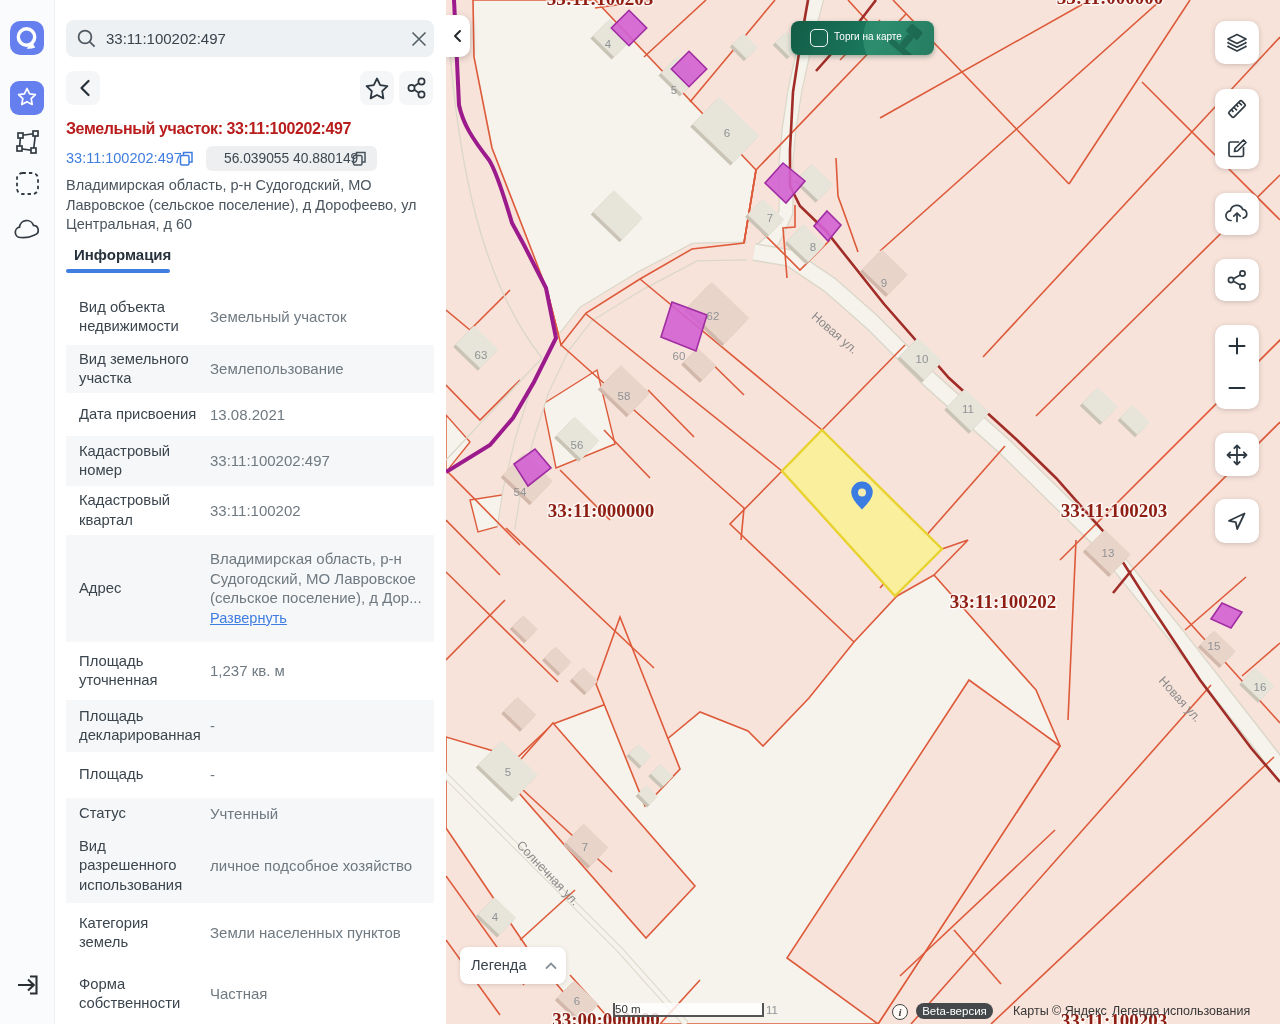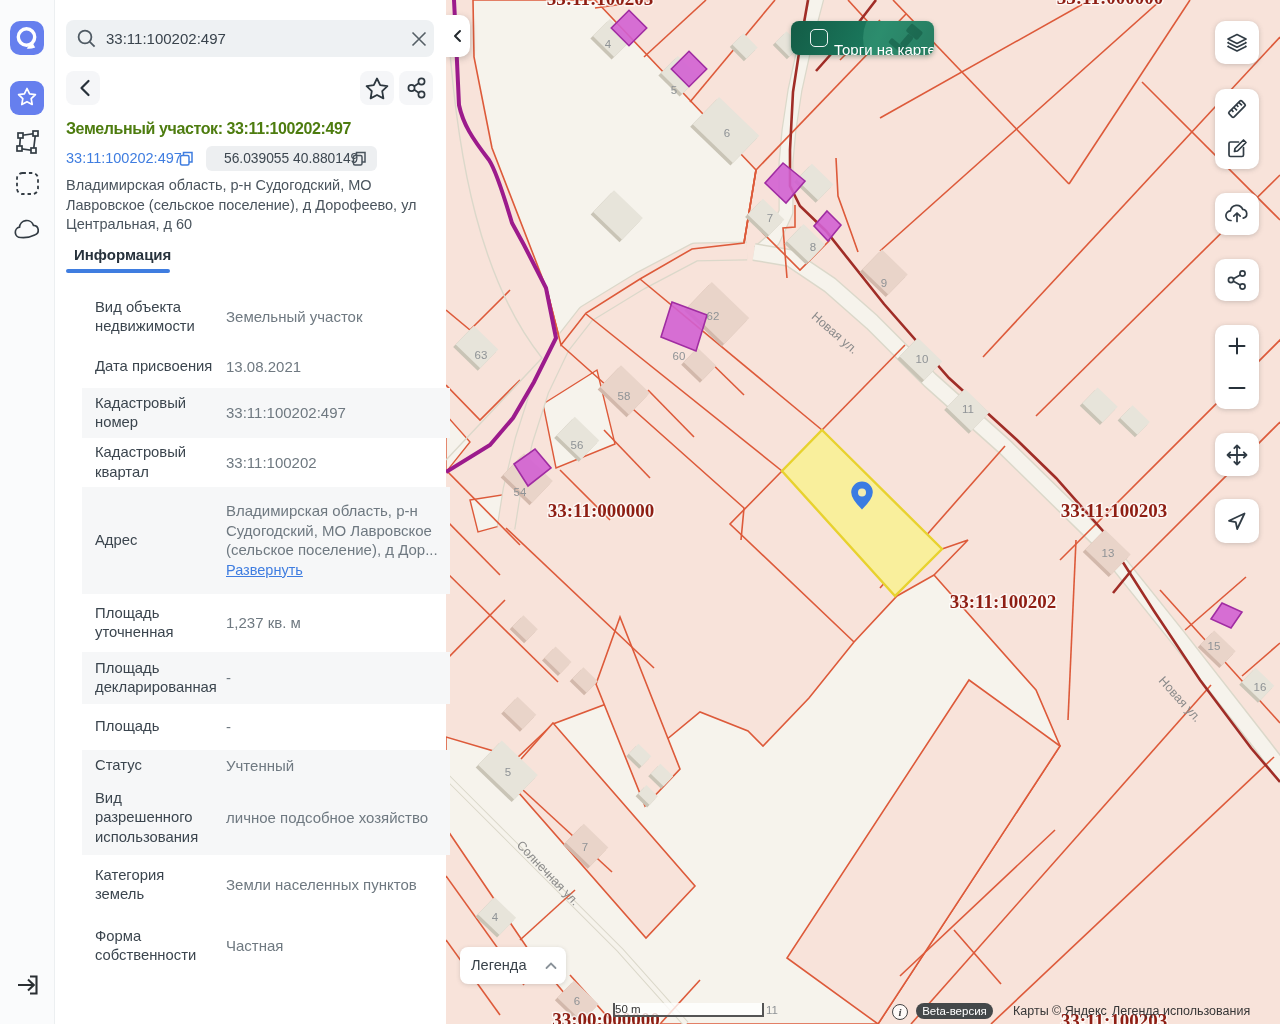--- a/index.html
+++ b/index.html
@@ -3,37 +3,37 @@
 <meta charset="utf-8">
 <title>map</title>
 <style>
   * { margin:0; padding:0; box-sizing:border-box; }
   html,body { width:1280px; height:1024px; overflow:hidden; font-family:"Liberation Sans", sans-serif; background:#fff; }
   .rail { position:absolute; left:0; top:0; width:55px; height:1024px; background:#fafbfc; border-right:1px solid #eceff1; z-index:30; }
   .panel { position:absolute; left:56px; top:0; width:390px; height:1024px; background:#fff; z-index:25; }
   .abs { position:absolute; }
   .search { position:absolute; left:10px; top:20px; width:368px; height:37px; background:#eef1f3; border-radius:8px; }
   .hbtn { position:absolute; top:71px; width:34px; height:34px; background:#f5f6f8; border-radius:8px; }
-  .title { position:absolute; left:10px; top:120px; width:380px; font-size:16px; letter-spacing:-0.4px; font-weight:bold; color:#4d7c0f; }
+  .title { position:absolute; left:10px; top:120px; width:380px; font-size:16px; letter-spacing:-0.4px; font-weight:bold; color:#b91c1c; }
   .lnk { color:#3f7de0; font-size:14.5px; }
   .chip { position:absolute; left:150px; top:146px; width:171px; height:25px; background:#edeff1; border-radius:6px; font-size:13.8px; color:#3d4750; line-height:25px;padding-left:9px; }
   .addr { position:absolute; left:10px; top:176px; width:362px; font-size:14.5px; line-height:19.7px; color:#4a545d; }
   .tab { position:absolute; left:18px; top:246px; font-size:15px; font-weight:bold; color:#27323c; }
   .tabline { position:absolute; left:10px; top:269px; width:104px; height:3.5px; background:#3f7de0; border-radius:2px; }
-  .tbl { position:absolute; left:26px; top:289px; width:368px; }
+  .tbl { position:absolute; left:10px; top:289px; width:368px; }
   .row { display:flex; align-items:center; }
   .row.g { background:#f6f7f8; }
   .rl { width:131px; padding-left:13px; font-size:14.8px; line-height:19.5px; color:#3b454e; }
   .rv { width:237px; padding-left:13px; font-size:15px; line-height:19.5px; color:#6f7981; }
   .map { position:absolute; left:446px; top:0; width:834px; height:1024px; background:#f8e3da; overflow:hidden; z-index:10; }
   .collapse { position:absolute; left:446px; top:15px; width:24px; height:42px; background:#fff; border-radius:0 10px 10px 0; box-shadow:1px 2px 6px rgba(60,60,60,.25); z-index:20; }
   .gbtn { position:absolute; left:791px; top:21px; width:143px; height:34px; border-radius:8px; background:linear-gradient(115deg,#135c46 0%,#1b7a5e 60%,#14634c 100%); box-shadow:0 2px 5px rgba(0,60,40,.35); z-index:20; overflow:hidden; }
   .gbtn .blob { position:absolute; left:72px; top:-22px; width:78px; height:78px; border-radius:50%; background:rgba(90,190,150,.28); }
   .gbtn .cb { position:absolute; left:19px; top:8px; width:18px; height:18px; border:1.6px solid rgba(255,255,255,.92); border-radius:5px; }
-  .gbtn .gt { position:absolute; left:43px; top:10px; font-size:15px; color:#fff; white-space:nowrap;margin-top:10px; }
+  .gbtn .gt { position:absolute; left:43px; top:10px; font-size:10px; color:#fff; white-space:nowrap; }
   .ctl { position:absolute; left:1215px; width:44px; background:#fff; border-radius:10px; box-shadow:0 1px 5px rgba(80,80,80,.28); z-index:20; display:flex; flex-direction:column; align-items:center; justify-content:space-around; }
   .legend { position:absolute; left:460px; top:947px; width:106px; height:37px; background:#fff; border-radius:8px; box-shadow:0 1px 4px rgba(80,80,80,.2); z-index:20; font-size:14.6px; color:#39424a; line-height:37px; padding-left:11px; }
   .sbar { position:absolute; left:613px; top:1003px; width:151px; height:14px; background:rgba(255,255,255,.78); border-left:2px solid #545454; border-right:2px solid #545454; border-bottom:2px solid #545454; z-index:20; text-align:left; font-size:11.5px; color:#333; line-height:13px; }
   .beta { position:absolute; left:916px; top:1003px; width:77px; height:16px; border-radius:8px; background:#44484a; color:#fff; font-size:11.5px; text-align:center; line-height:16px; z-index:20; }
   .byx { position:absolute; top:1004px; font-size:12.5px; color:#363636; z-index:20; }
   .info { position:absolute; left:892px; top:1004px; width:16px; height:16px; border:1.4px solid #444; border-radius:50%; background:rgba(255,255,255,.8); z-index:20; text-align:center; font-size:11px; font-weight:bold; color:#444; line-height:14px; font-family:"Liberation Serif",serif; font-style:italic; }
 </style>
 </head>
 <body>
 <div class="map">
@@ -354,20 +354,24 @@
 <div class="abs" style="left:10px;top:149px;"><span class="lnk">33:11:100202:497</span></div>
 <div class="chip"><span style="padding-left:9px;">56.039055 40.880149</span></div>
 <div class="addr">Владимирская область, р-н Судогодский, МО<br>Лавровское (сельское поселение), д Дорофеево, ул<br>Центральная, д 60</div>
 <div class="tab">Информация</div>
 <div class="tabline"></div>
 <div class="tbl">
   <div class="row" style="height:56px;">
         <div class="rl">Вид объекта недвижимости</div>
         <div class="rv">Земельный участок</div>
       </div>
+  <div class="row g" style="height:48px;">
+        <div class="rl">Вид земельного участка</div>
+        <div class="rv">Землепользование</div>
+      </div>
   <div class="row" style="height:43px;">
         <div class="rl">Дата присвоения</div>
         <div class="rv">13.08.2021</div>
       </div>
   <div class="row g" style="height:50px;">
         <div class="rl">Кадастровый номер</div>
         <div class="rv">33:11:100202:497</div>
       </div>
   <div class="row" style="height:49px;">
         <div class="rl">Кадастровый квартал</div>

